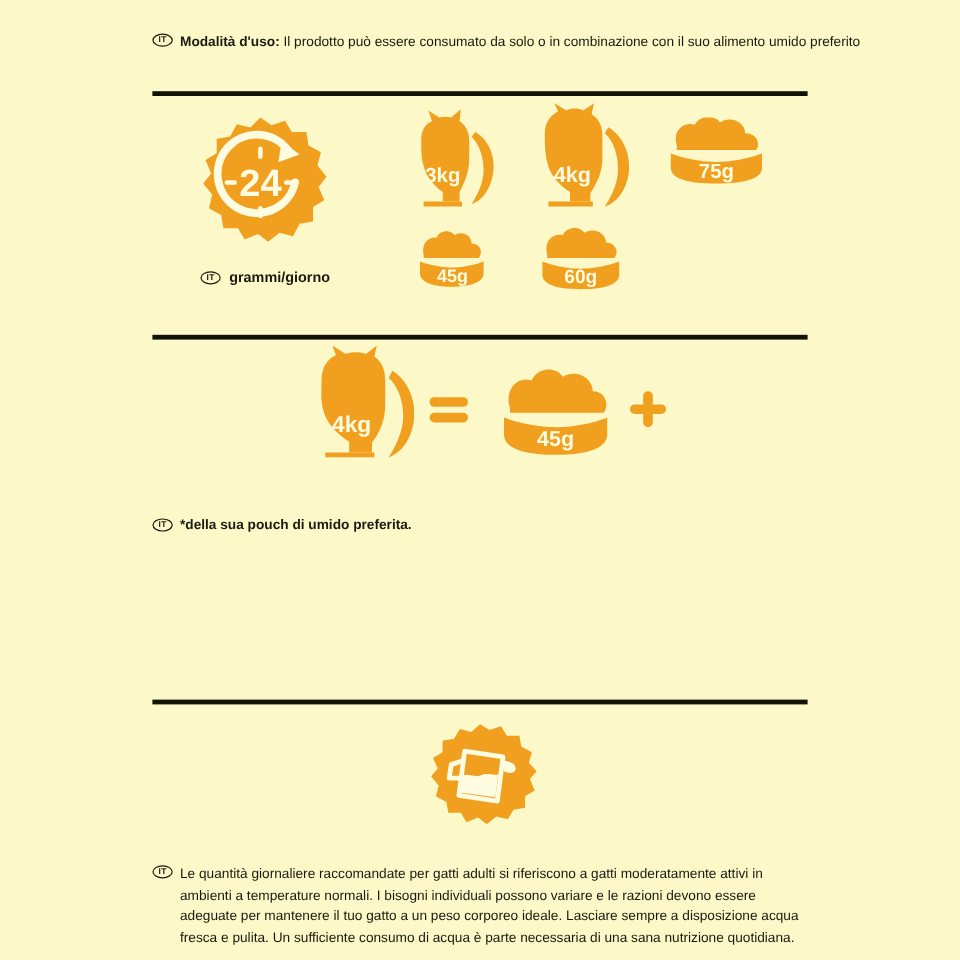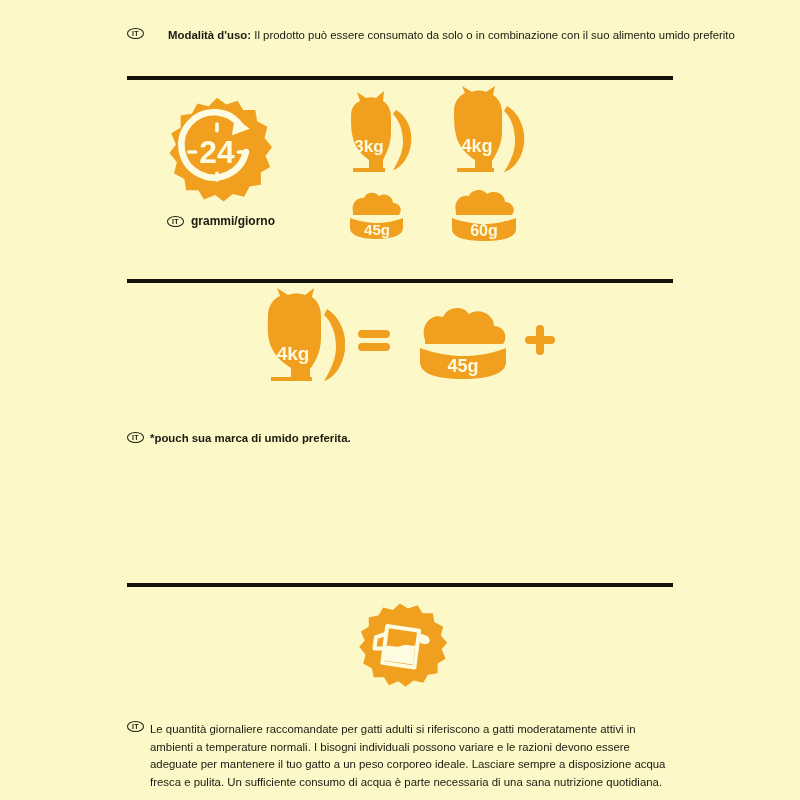--- a/index.html
+++ b/index.html
@@ -51,36 +51,36 @@
     position: absolute;
     left: 127px;
     top: 28px;
     width: 620px;
     display: flex;
     align-items: flex-start;
     gap: 6px;
     font-size: 11.4px;
     line-height: 15px;
   }
-  .intro .txt { font-weight: normal; margin-left: 18px; }
+  .intro .txt { font-weight: normal; }
   .intro .txt b { font-weight: bold; }
 
   
   .sec1 { position: absolute; left: 0; top: 86px; width: 767px; height: 180px; }
 
   .badge24-wrap {
     position: absolute;
     left: 152px;
     top: 10px;
     width: 130px;
     text-align: center;
   }
   .badge24 { width: 114px; height: 112px; display: block; margin: 0 auto; }
   .badge-label {
-    margin-top: 6px;
+    margin-top: 16px;
     display: flex;
     align-items: center;
     justify-content: flex-start;
     gap: 7px;
     padding-left: 15px;
     font-size: 12px;
     font-weight: bold;
   }
 
   .cat-col {
@@ -212,20 +212,29 @@
           <g fill="#f0a01e">
             <path d="M19 24 C16 13 24 6 32 8 C35 1 46 0 50 6 C58 1 68 6 68 14 C76 14 79 22 75 27 L19 27 Z"></path>
             <path d="M15 30 C15 30 30 36 47 36 C64 36 79 30 79 30 L79 41 C79 49 67 53 47 53 C27 53 15 49 15 41 Z"></path>
           </g>
           <text x="47" y="48" text-anchor="middle" font-family="Liberation Sans, sans-serif" font-size="16" font-weight="bold" fill="#fdfbe0">60g</text>
         </svg>
       </div>
     </div>
 
     <div class="cat-col" style="left:546px;width:112px;">
+      <div class="bowlbox" style="height:58px;margin-top:12px;">
+        <svg width="112" height="58" viewBox="0 0 112 58">
+          <g fill="#f0a01e">
+            <path d="M18 23 C14 11 24 3 33 6 C37 -2 49 -3 54 4 C63 -2 75 4 75 13 C85 13 88 22 84 27 L18 27 Z"></path>
+            <path d="M13 30 C13 30 31 37 51 37 C71 37 89 30 89 30 L89 42 C89 51 74 55 51 55 C28 55 13 51 13 42 Z"></path>
+          </g>
+          <text x="51" y="50" text-anchor="middle" font-family="Liberation Sans, sans-serif" font-size="17" font-weight="bold" fill="#fdfbe0">75g</text>
+        </svg>
+      </div>
     </div>
   </div>
 
   <div class="rule" style="top:279px"></div>
 
   <div class="sec2">
     <div class="eq-row">
 
       <div>
         <svg width="95" height="96" viewBox="0 0 95 96">
@@ -263,21 +272,21 @@
           <text x="-100" y="-100">+</text>
         </svg>
       </div>
 
 
     </div>
   </div>
 
   <div class="footnote">
     <span class="it-badge">IT</span>
-    <span>*pouch sua marca di umido preferita.</span>
+    <span>*della sua pouch di umido preferita.</span>
   </div>
 
   <div class="rule" style="top:583px"></div>
 
   <div class="water-wrap">
     <svg class="water-badge" viewBox="0 0 120 110">
       <path fill="#f0a01e" d="M60 2 L70 8 L82 4 L88 14 L101 14 L103 25 L114 31 L111 42 L119 51 L112 59 L117 71 L107 77 L107 89 L95 91 L89 101 L77 98 L67 106 L58 99 L46 104 L40 94 L27 94 L25 83 L14 77 L17 66 L9 56 L16 48 L11 37 L21 31 L21 19 L33 17 L39 7 L51 10 Z"></path>
       <g fill="none" stroke="#fdfbe0" stroke-width="5" stroke-linejoin="round">
         <path d="M44 30 L84 36 L78 82 L38 76 Z"></path>
         <path d="M42 40 L30 44 L28 58 L40 58"></path>

